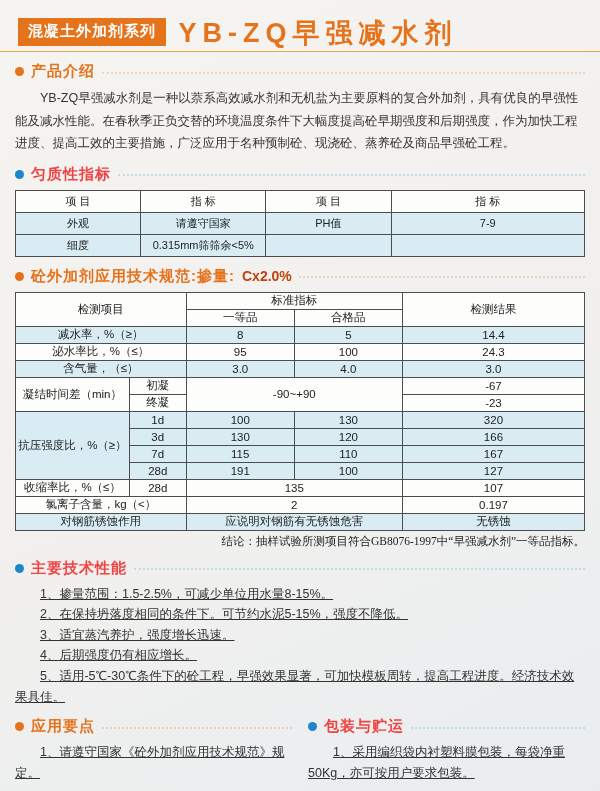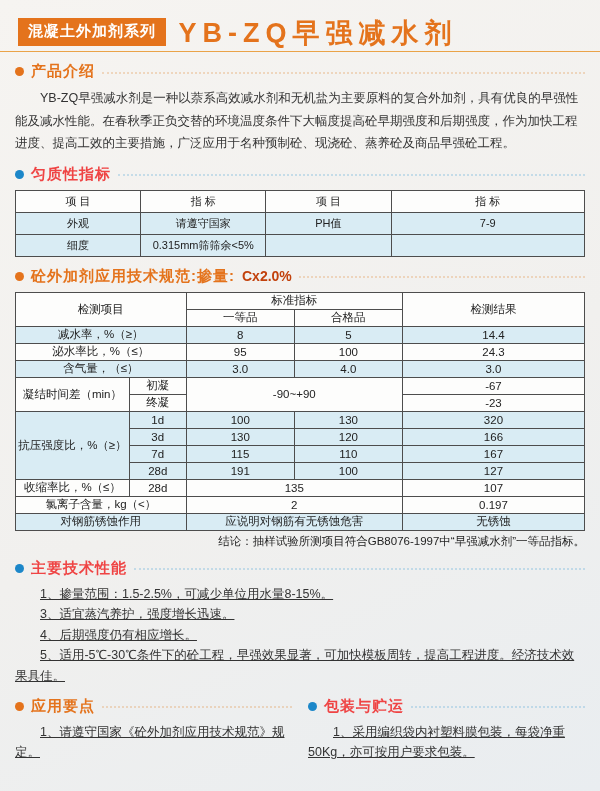--- a/index.html
+++ b/index.html
@@ -45,21 +45,21 @@
   table{ width:100%; border-collapse:collapse; table-layout:fixed; }
   td,th{ border:1px solid #4d4d4d; text-align:center; vertical-align:middle;
          font-weight:normal; color:#222; overflow:hidden; white-space:nowrap; }
   .tbl1{ font-size:11px; margin:2px 0 2px;padding-left:28px; }
   .tbl1 td{ height:22px; }
   .tbl2{ font-size:11.5px; margin:1px 0 3px;padding-left:48px; }
   .tbl2 td{ height:17px; padding:0 2px; }
   .rowblue{ background:#d9ecf4; }
   .rowwhite{ background:#fdfdfc; }
 
-  .conclusion{ font-size:11.5px; text-align:right; margin:3px 0 4px; color:#222; }
+  .conclusion{ font-size:11.5px; text-align:right; margin:3px 0 4px; color:#222;font-family:Liberation Serif, serif; }
 
   
   .cols{ display:flex; gap:16px; align-items:flex-start; }
   .col{ flex:1 1 0; }
 </style>
 </head>
 <body>
 
 <div class="page">
 
@@ -205,20 +205,21 @@
   </tbody>
     </table>
   <div class="conclusion">结论：抽样试验所测项目符合GB8076-1997中“早强减水剂”一等品指标。</div>
 
   <div class="sec-title blue">
     <span class="bullet"></span>
     <span class="t">主要技术性能</span>
     <span class="leader"></span>
   </div>
   <p class="li">1、掺量范围：1.5-2.5%，可减少单位用水量8-15%。</p>
+  <p class="li">2、在保持坍落度相同的条件下。可节约水泥5-15%，强度不降低。</p>
   <p class="li">3、适宜蒸汽养护，强度增长迅速。</p>
   <p class="li">4、后期强度仍有相应增长。</p>
   <p class="li">5、适用-5℃-30℃条件下的砼工程，早强效果显著，可加快模板周转，提高工程进度。经济技术效果具佳。</p>
 
   <div class="cols">
     <div class="col">
       <div class="sec-title orange">
         <span class="bullet"></span>
         <span class="t">应用要点</span>
         <span class="leader"></span>

